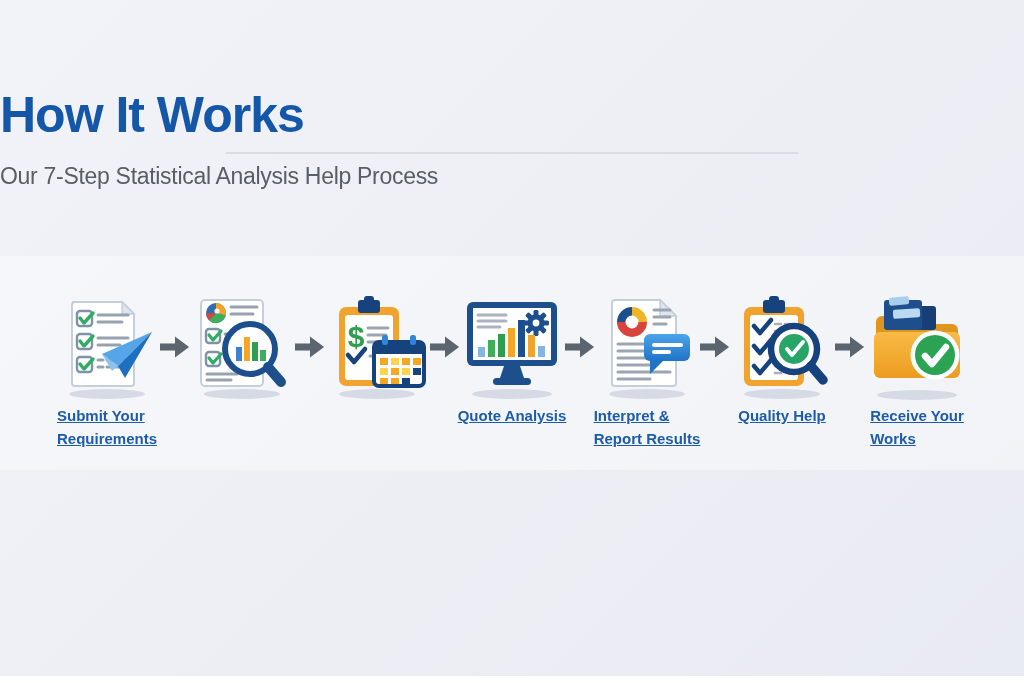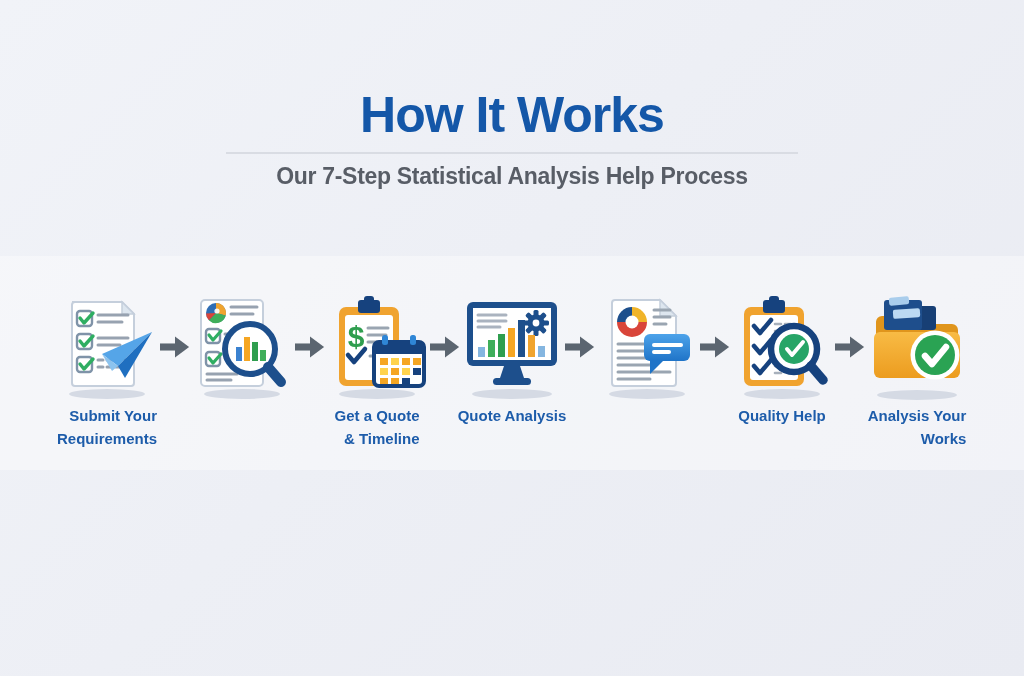--- a/index.html
+++ b/index.html
@@ -3,28 +3,28 @@
 <meta charset="utf-8">
 <style>
   html,body{margin:0;padding:0;}
   .page{
     position:relative;width:1024px;height:683px;overflow:hidden;
     font-family:"Liberation Sans",sans-serif;
     background:linear-gradient(135deg,#f1f3f8 0%,#edeff5 45%,#e9ebf2 100%);
   }
   .band{position:absolute;left:0;top:256px;width:100%;height:214px;background:rgba(255,255,255,0.40);}
   .bottom-strip{position:absolute;left:0;bottom:0;width:100%;height:7px;background:#ffffff;}
-  .header{position:absolute;top:0;left:0;width:100%;text-align:center;}
+  .header{position:absolute;top:0;left:0;width:100%;}
   .title{margin:88px 0 0 0;font-size:50px;line-height:1.1;font-weight:bold;color:#1457a8;letter-spacing:-1px;}
   .divider{width:572px;height:2px;background:#d9dce3;margin:9px auto 9px auto;}
-  .subtitle{font-size:23px;font-weight:bold;color:#585d66;letter-spacing:-0.3px;}
+  .subtitle{font-size:23px;font-weight:normal;color:#585d66;letter-spacing:-0.3px;}
   .steps{position:absolute;top:292px;left:0;width:100%;display:flex;justify-content:center;align-items:flex-start;}
   .step{width:112px;flex:0 0 112px;display:flex;flex-direction:column;align-items:center;}
   .step-icon{width:110px;height:110px;display:block;overflow:visible;}
-  .label{margin-top:2px;font-size:15px;line-height:1.55;font-weight:bold;color:#1d5caa;text-align:right;white-space:nowrap;}
+  .label{margin-top:2px;font-size:15px;line-height:1.55;font-weight:bold;color:#1d5caa;text-align:left;white-space:nowrap;text-decoration:underline;}
   .arrow{width:23px;flex:0 0 23px;margin-top:42px;display:flex;justify-content:center;}
   .arrow svg{width:30px;height:26px;overflow:visible;}
 </style>
 </head>
 <body>
 
 <div class="page">
   <div class="band"></div>
 
   <div class="header">
@@ -146,24 +146,20 @@
           <rect x="91" y="66" width="8" height="7" fill="#f5a623"></rect>
           <rect x="58" y="76" width="8" height="7" fill="#ffd34d"></rect>
           <rect x="69" y="76" width="8" height="7" fill="#f5a623"></rect>
           <rect x="80" y="76" width="8" height="7" fill="#ffd34d"></rect>
           <rect x="91" y="76" width="8" height="7" fill="#16427e"></rect>
           <rect x="58" y="86" width="8" height="6" fill="#f5a623"></rect>
           <rect x="69" y="86" width="8" height="6" fill="#f5a623"></rect>
           <rect x="80" y="86" width="8" height="6" fill="#16427e"></rect>
         </g>
       </svg>
-      <div class="label">
-        <span>Get a Quote</span><br>
-        <span>&amp; Timeline</span>
-      </div>
     </div>
 
     <div class="arrow">
       <svg viewBox="0 0 34 26">
         <rect x="0" y="9" width="18" height="8" fill="#5b6570"></rect>
         <polygon points="17,1 33,13 17,25" fill="#5b6570"></polygon>
       </svg>
     </div>
 
     <div class="step">
@@ -233,20 +229,24 @@
           <line x1="26" y1="66" x2="78" y2="66"></line>
           <line x1="26" y1="73" x2="64" y2="73"></line>
           <line x1="26" y1="80" x2="78" y2="80"></line>
           <line x1="26" y1="87" x2="58" y2="87"></line>
         </g>
         <rect x="52" y="42" width="46" height="27" rx="6" fill="url(#gBlue)"></rect>
         <polygon points="58,68 72,68 58,82" fill="#1f74c8"></polygon>
         <rect x="60" y="51" width="31" height="4" rx="2" fill="#ffffff"></rect>
         <rect x="60" y="58" width="19" height="4" rx="2" fill="#ffffff"></rect>
       </svg>
+      <div class="label">
+        <span>Interpret &amp;</span><br>
+        <span>Report Results</span>
+      </div>
     </div>
 
     <div class="arrow">
       <svg viewBox="0 0 34 26">
         <rect x="0" y="9" width="18" height="8" fill="#5b6570"></rect>
         <polygon points="17,1 33,13 17,25" fill="#5b6570"></polygon>
       </svg>
     </div>
 
     <div class="step">
@@ -299,21 +299,21 @@
         <rect x="48" y="14" width="26" height="24" rx="3" fill="#173f75"></rect>
         <rect x="22" y="8" width="38" height="30" rx="3" fill="#1e4e8c"></rect>
         <rect x="27" y="5" width="20" height="8" rx="2" fill="#a9cdec" transform="rotate(-5 37 9)"></rect>
         <rect x="31" y="17" width="27" height="9" rx="2" fill="#bcd9f2" transform="rotate(-4 44 21)"></rect>
         <rect x="12" y="40" width="86" height="46" rx="6" fill="url(#gFold)"></rect>
         <circle cx="73" cy="63" r="24.5" fill="#ffffff"></circle>
         <circle cx="73" cy="63" r="20" fill="#2aa353"></circle>
         <path d="M63,64 l7,8 l14,-17" fill="none" stroke="#ffffff" stroke-width="6.5" stroke-linecap="round" stroke-linejoin="round"></path>
       </svg>
       <div class="label">
-        <span>Analysis Your</span><br>
+        <span>Receive Your</span><br>
         <span>Works</span>
       </div>
     </div>
 
   </div>
 
   <div class="bottom-strip"></div>
 </div>
 
 </body></html>

